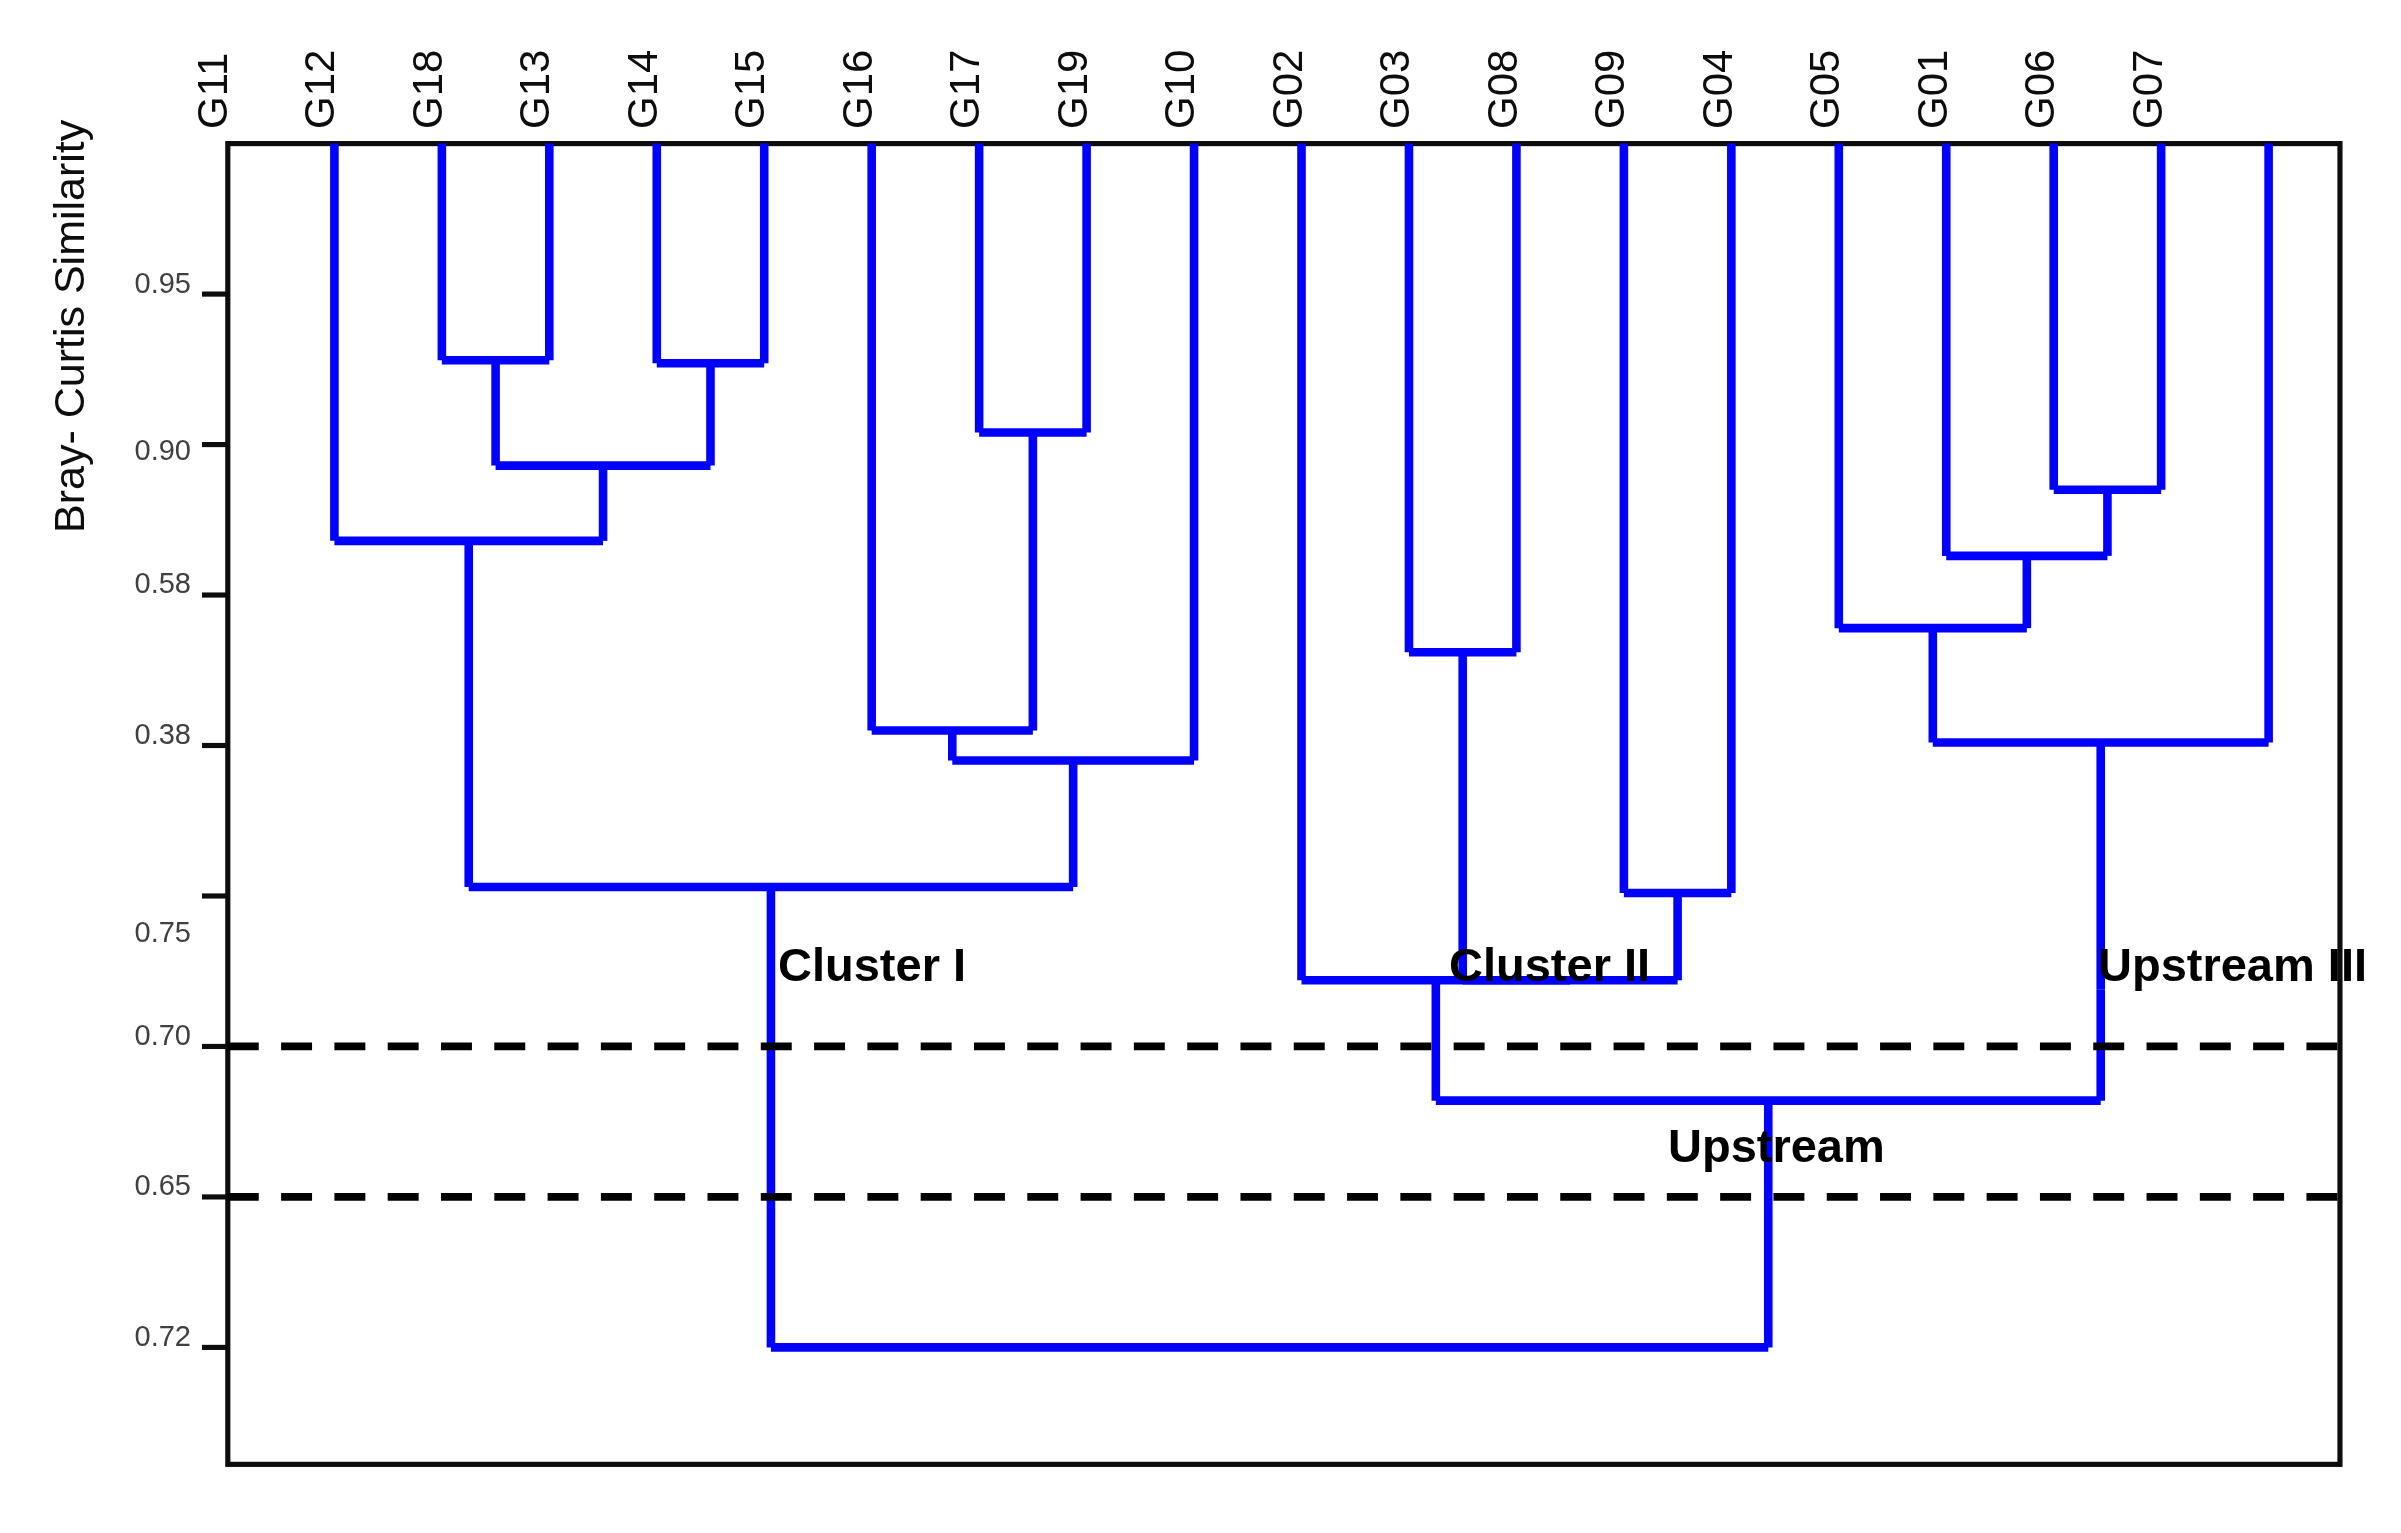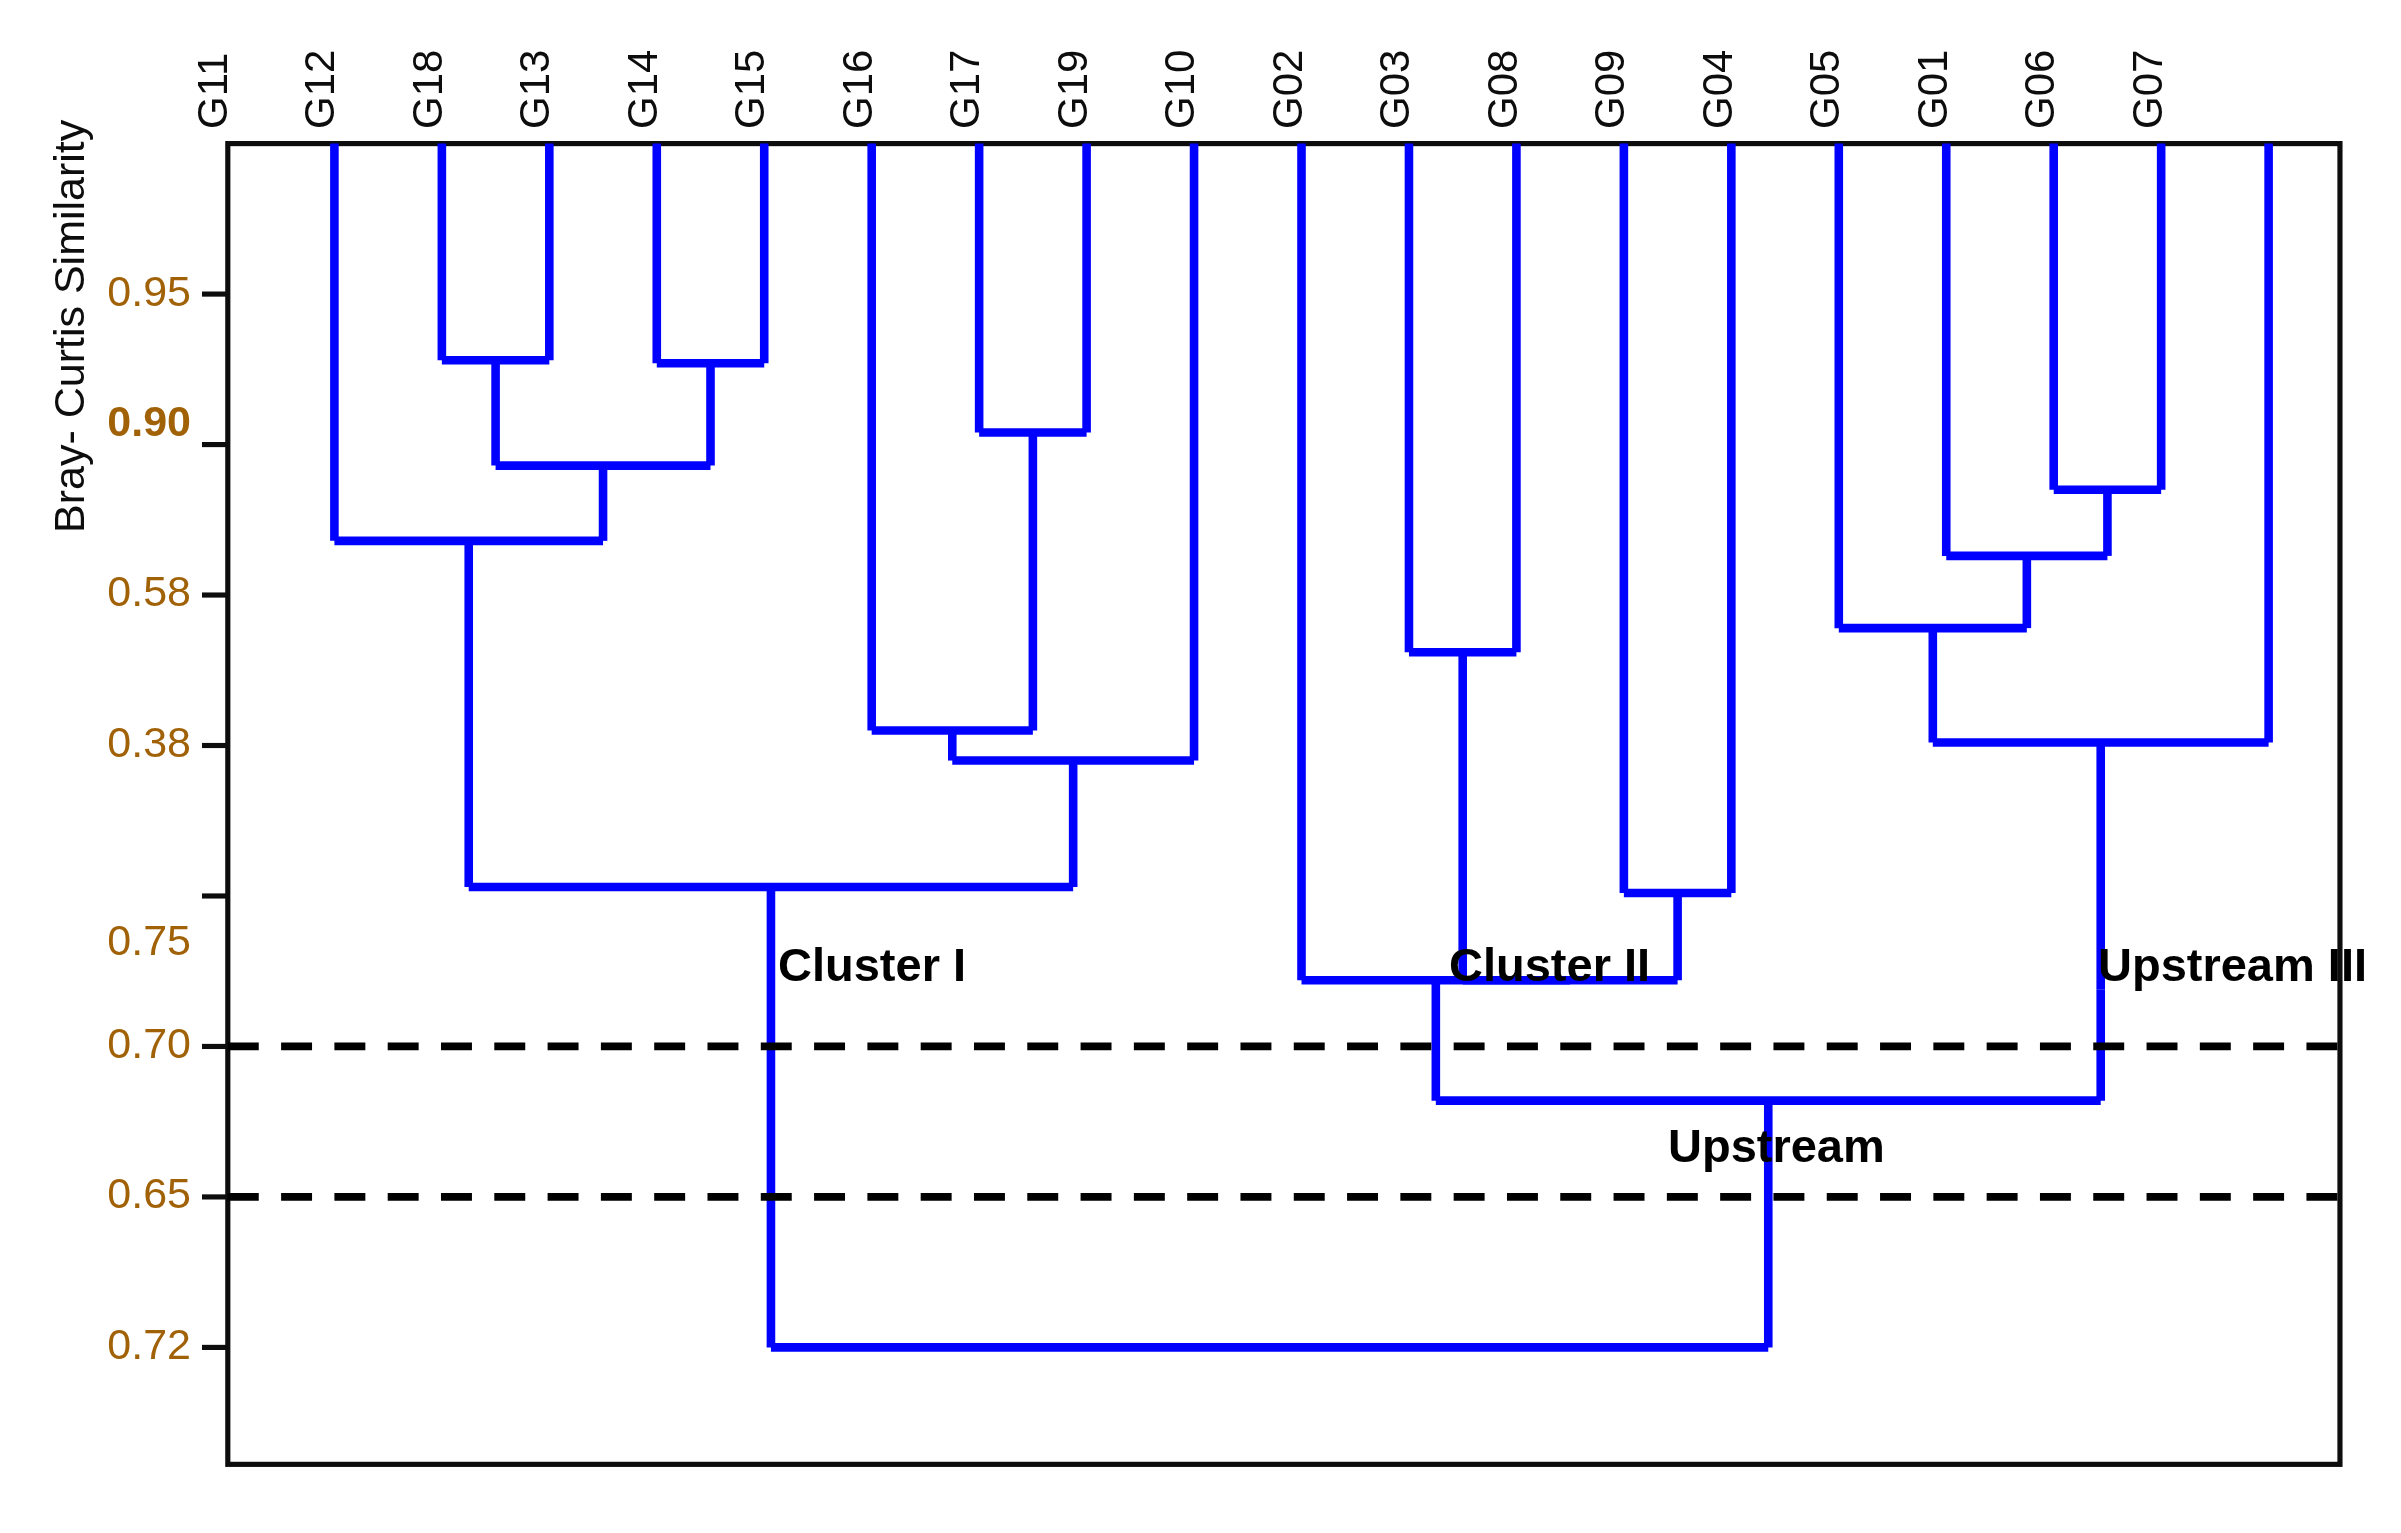--- a/index.html
+++ b/index.html
@@ -12,22 +12,22 @@
     font-size:42px;
     color:#0d0d0d;
     white-space:nowrap;
     transform-origin:left bottom;
     transform:rotate(-90deg);
     letter-spacing:0px;
   }
   .ytick{
     position:absolute;
     font-family:"Liberation Sans", sans-serif;
-    font-size:43px;
-    color:#a16207;
+    font-size:29px;
+    color:#404040;
     text-align:right;
     white-space:nowrap;
   }
   #ytitle{
     position:absolute;
     font-family:"Liberation Sans", sans-serif;
     font-size:43px;
     color:#0d0d0d;
     white-space:nowrap;
     transform-origin:left bottom;
@@ -64,21 +64,21 @@
       <div class="toplabel" style="left: 1716px; top: 0px; height: 129px; line-height: 45px; transform: rotate(-90deg); transform-origin: left bottom;">G09</div>
       <div class="toplabel" style="left: 1824px; top: 0px; height: 129px; line-height: 45px; transform: rotate(-90deg); transform-origin: left bottom;">G04</div>
       <div class="toplabel" style="left: 1931px; top: 0px; height: 129px; line-height: 45px; transform: rotate(-90deg); transform-origin: left bottom;">G05</div>
       <div class="toplabel" style="left: 2039px; top: 0px; height: 129px; line-height: 45px; transform: rotate(-90deg); transform-origin: left bottom;">G01</div>
       <div class="toplabel" style="left: 2146px; top: 0px; height: 129px; line-height: 45px; transform: rotate(-90deg); transform-origin: left bottom;">G06</div>
       <div class="toplabel" style="left: 2254px; top: 0px; height: 129px; line-height: 45px; transform: rotate(-90deg); transform-origin: left bottom;">G07</div>
     </div>
 
   <div id="yticks">
       <div class="ytick" style="right: 2210px; top: 267px;">0.95</div>
-      <div class="ytick" style="right: 2210px; top: 397px; font-weight: bold;">0.90</div>
+      <div class="ytick" style="right: 2210px; top: 434px;">0.90</div>
       <div class="ytick" style="right: 2210px; top: 567px;">0.58</div>
       <div class="ytick" style="right: 2210px; top: 718px;">0.38</div>
       <div class="ytick" style="right: 2210px; top: 916px;">0.75</div>
       <div class="ytick" style="right: 2210px; top: 1019px;">0.70</div>
       <div class="ytick" style="right: 2210px; top: 1169px;">0.65</div>
       <div class="ytick" style="right: 2210px; top: 1320px;">0.72</div>
     </div>
 
   <div id="ytitle" style="left: 45px; top: 533px; height: 0px; transform: rotate(-90deg); transform-origin: left bottom;">Bray- Curtis Similarity</div>
 

